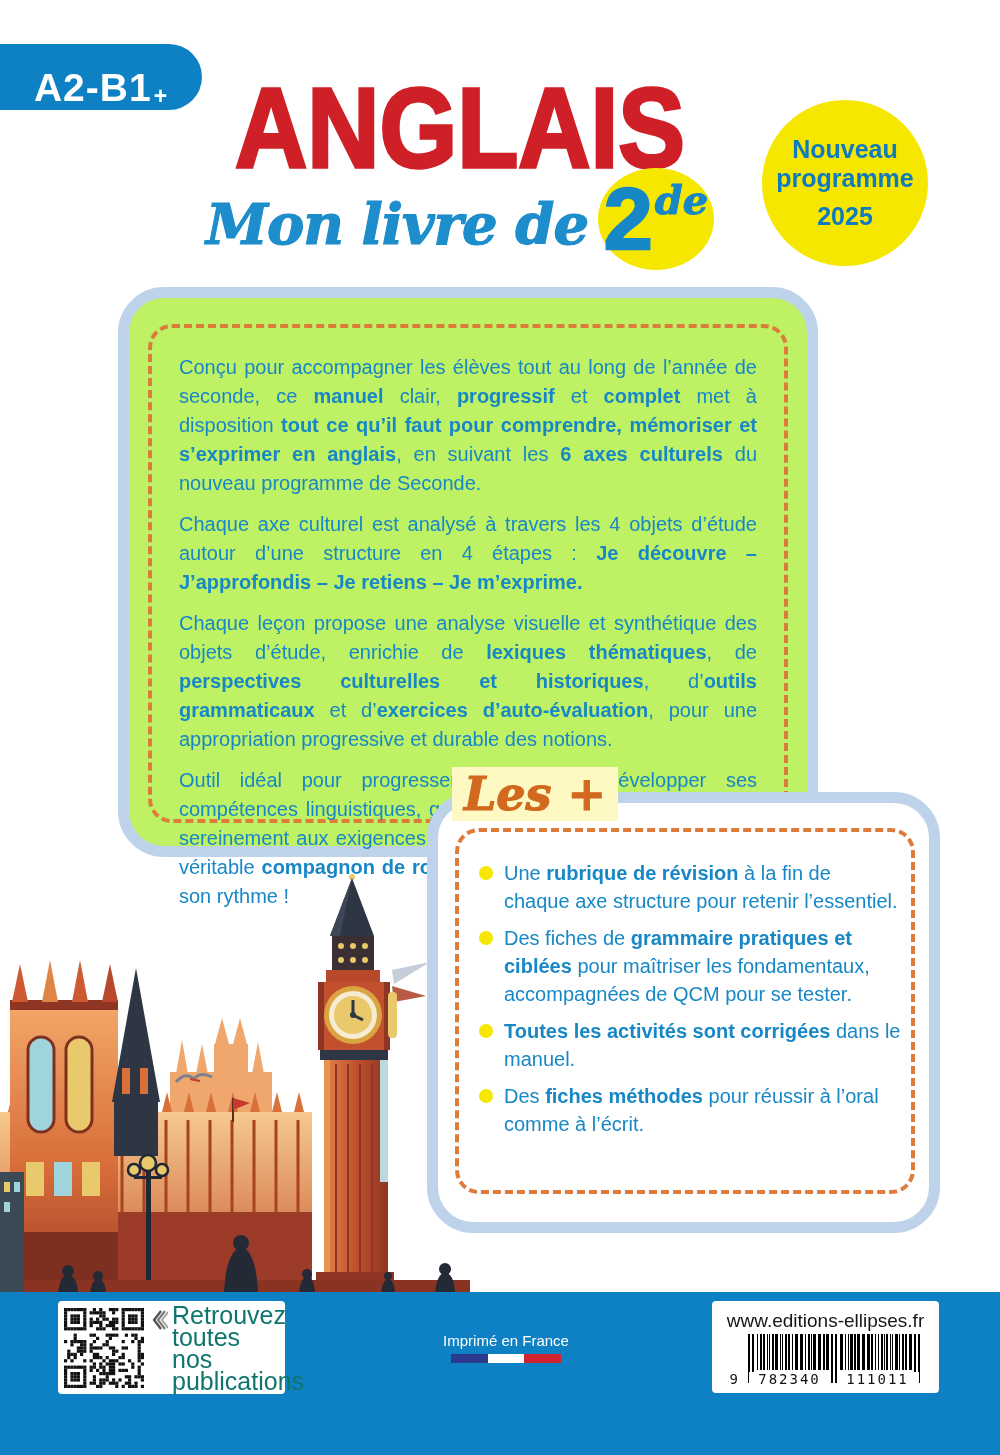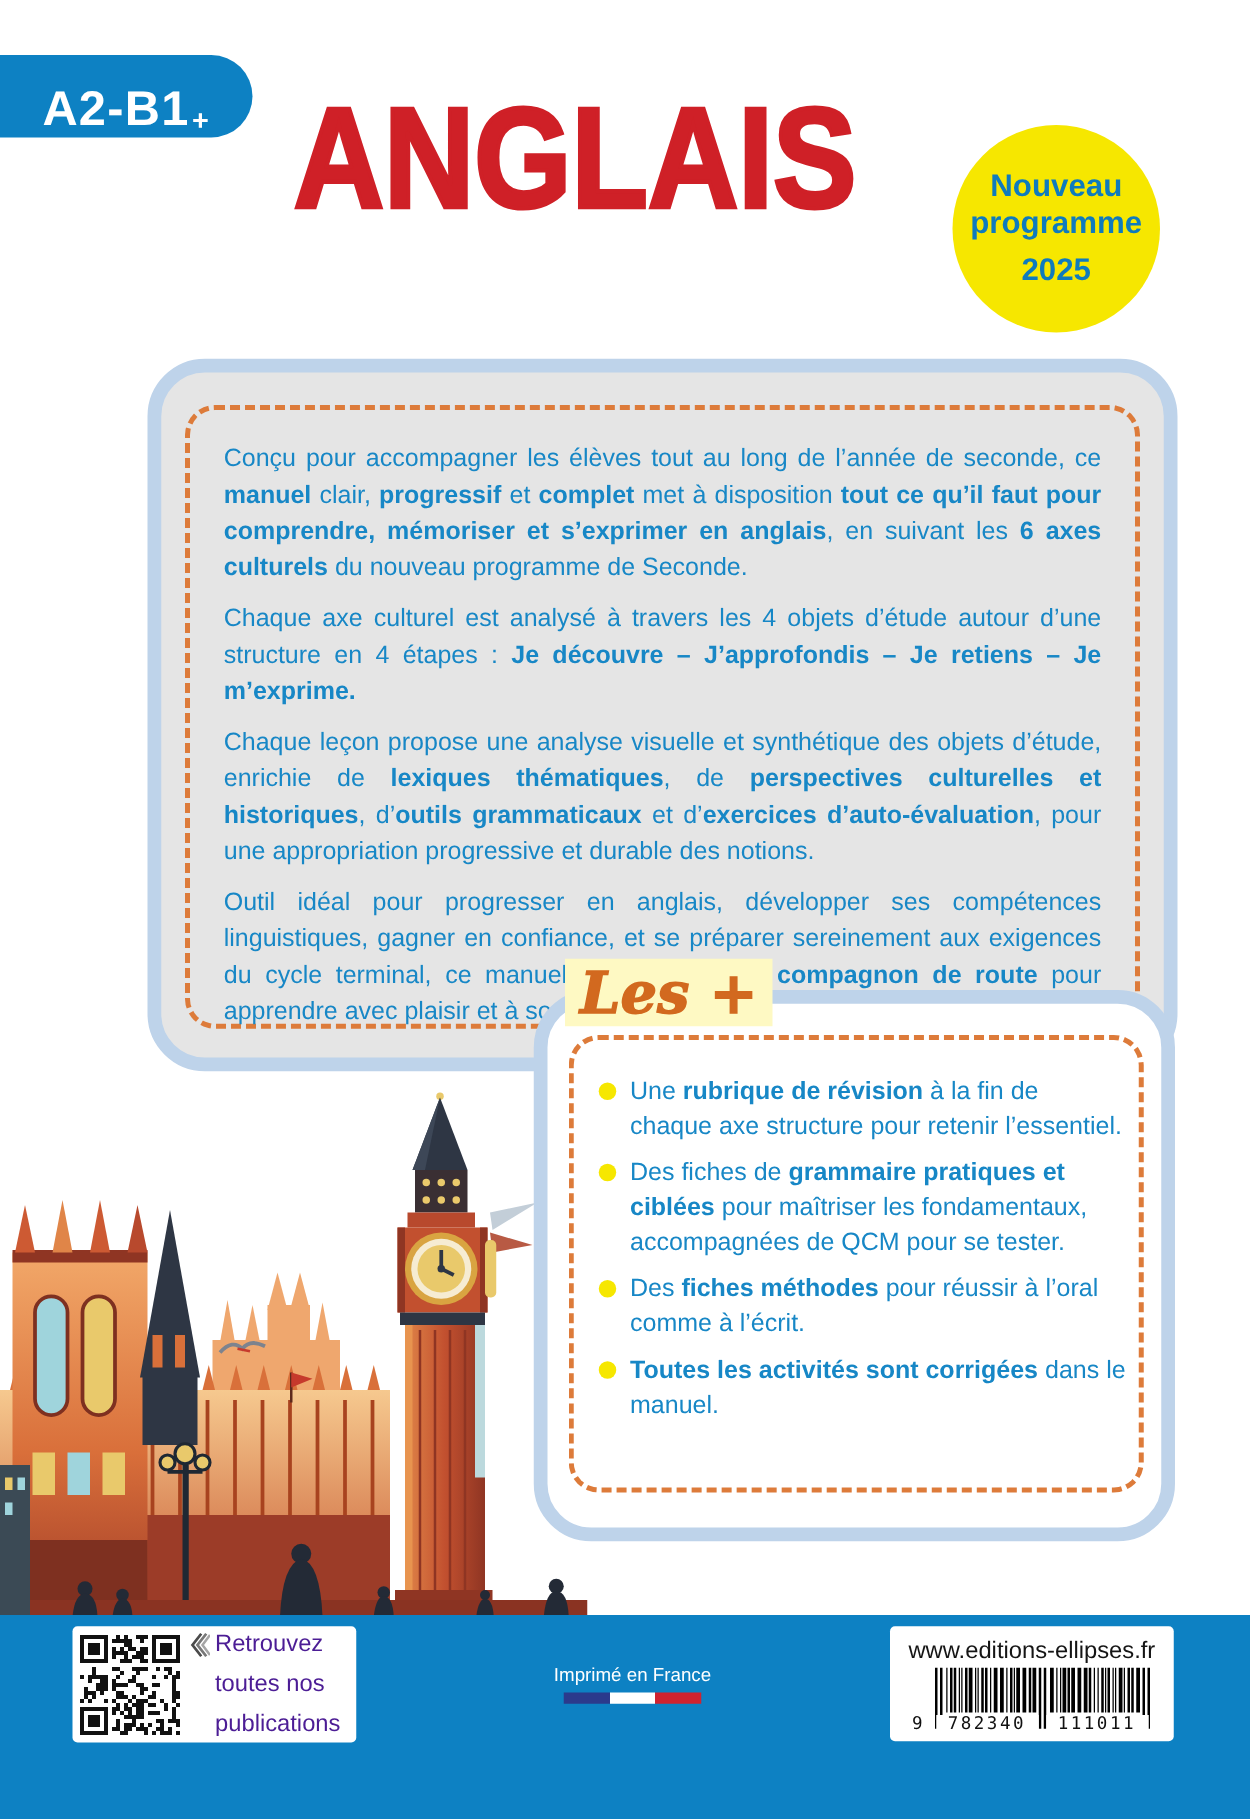--- a/index.html
+++ b/index.html
@@ -29,22 +29,22 @@
   .grade-num{font-size:88px;font-weight:bold;color:var(--blue2);-webkit-text-stroke:2.5px var(--blue2);line-height:1;}
   .grade-sup{font-family:"DejaVu Serif",serif;font-style:italic;font-weight:bold;font-size:40px;
     color:var(--blue2);-webkit-text-stroke:1px var(--blue2);margin:-40px 0 0 2px;}
 
   .sticker{position:absolute;left:762px;top:100px;width:166px;height:166px;border-radius:50%;
     background:var(--yellow);display:flex;flex-direction:column;align-items:center;justify-content:center;
     color:#0f7bbd;font-weight:bold;font-size:25px;line-height:1.18;text-align:center;}
   .sticker .year{margin-top:8px;}
 
   
-  .desc-box{position:absolute;left:118px;top:287px;width:824px;height:570px;box-sizing:border-box;
-    border:11px solid var(--outline);border-radius:46px;background:#e5e5e5;}
+  .desc-box{position:absolute;left:118px;top:287px;width:700px;height:570px;box-sizing:border-box;
+    border:11px solid var(--outline);border-radius:46px;background:#bef264;}
   .desc-inner{position:absolute;left:19px;right:19px;top:26px;bottom:23px;box-sizing:border-box;
     border:4px dashed var(--orange);border-radius:24px;padding:25px 27px 0;}
   .desc-inner p{margin:0 0 12px;font-size:20px;line-height:29px;color:var(--blue2);text-align:justify;}
   .b{font-weight:bold;}
 
   
   .illustration{position:absolute;left:0;top:872px;width:470px;height:421px;}
 
   
   .plus-box{position:absolute;left:427px;top:792px;width:513px;height:441px;box-sizing:border-box;
@@ -58,21 +58,21 @@
     font-family:"DejaVu Serif",serif;font-style:italic;font-weight:bold;font-size:46px;
     color:var(--lesplus);-webkit-text-stroke:1.2px var(--lesplus);}
 
   
   .footer-band{position:absolute;left:0;top:1292px;width:1000px;height:163px;background:var(--blue);}
   .pub-box{position:absolute;left:58px;top:9px;width:227px;height:93px;background:#fff;border-radius:4px;
     display:flex;align-items:center;gap:8px;padding-left:6px;box-sizing:border-box;}
   #qr-svg{width:80px;height:80px;flex:0 0 auto;}
   .pub-right{display:flex;gap:4px;align-items:flex-start;}
   .chevrons{margin-top:5px;flex:0 0 auto;}
-  .pub-text{font-size:19px;line-height:32px;color:#4c1d95;width:112px;}
+  .pub-text{font-size:25px;line-height:22px;color:#0f766e;width:112px;}
 
   .printed{position:absolute;left:440px;top:40px;width:132px;text-align:center;}
   .printed-text{color:#fff;font-size:15px;}
   .flag{display:flex;width:110px;height:9px;margin:5px auto 0;}
   .flag span{flex:1;}
   .f-b{background:#2b3a8c;}.f-w{background:#fff;}.f-r{background:#cf2330;}
 
   .isbn-box{position:absolute;left:712px;top:9px;width:227px;height:92px;background:#fff;border-radius:4px;
     text-align:center;padding-top:9px;box-sizing:border-box;}
   .website{font-size:19px;color:#151515;}
@@ -87,20 +87,27 @@
 <body>
 
 <div class="page">
 
   <div class="level-badge">
     <span>A2-B1</span>
       <sup>+</sup>
   </div>
 
   <h1 class="main-title">ANGLAIS</h1>
+  <div class="subtitle-row">
+    <span class="script-text">Mon livre de</span>
+    <span class="grade-disc">
+      <span class="grade-num">2</span>
+      <span class="grade-sup">de</span>
+    </span>
+  </div>
 
   <div class="sticker">
     <span>Nouveau</span>
     <span>programme</span>
     <span class="year">2025</span>
   </div>
 
   <section class="desc-box">
     <div class="desc-inner">
       <p><span>Conçu pour accompagner les élèves tout au long de l’année de seconde, ce </span><span class="b">manuel</span><span> clair, </span><span class="b">progressif</span><span> et </span><span class="b">complet</span><span> met à disposition </span><span class="b">tout ce qu’il faut pour comprendre, mémoriser et s’exprimer en anglais</span><span>, en suivant les </span><span class="b">6 axes culturels</span><span> du nouveau programme de Seconde.</span></p>
@@ -265,25 +272,25 @@
         <li>
           <span class="dot"></span>
           <span><span>Une </span><span class="b">rubrique de révision</span><span> à la fin de chaque axe structure pour retenir l’essentiel.</span></span>
         </li>
         <li>
           <span class="dot"></span>
           <span><span>Des fiches de </span><span class="b">grammaire pratiques et ciblées</span><span> pour maîtriser les fondamentaux, accompagnées de QCM pour se tester.</span></span>
         </li>
         <li>
           <span class="dot"></span>
-          <span><span>Des </span><span class="b">fiches méthodes</span><span> pour réussir à l’oral comme à l’écrit.</span></span>
+          <span><span class="b">Toutes les activités sont corrigées</span><span> dans le manuel.</span></span>
         </li>
         <li>
           <span class="dot"></span>
-          <span><span class="b">Toutes les activités sont corrigées</span><span> dans le manuel.</span></span>
+          <span><span>Des </span><span class="b">fiches méthodes</span><span> pour réussir à l’oral comme à l’écrit.</span></span>
         </li>
       </ul>
     </div>
     <div class="les-plus-label">Les +</div>
   </section>
 
   <footer class="footer-band">
     <div class="pub-box">
       <svg id="qr-svg" viewBox="0 0 25 25">
           <rect x="0" y="0" width="1" height="1" fill="#111"></rect>

